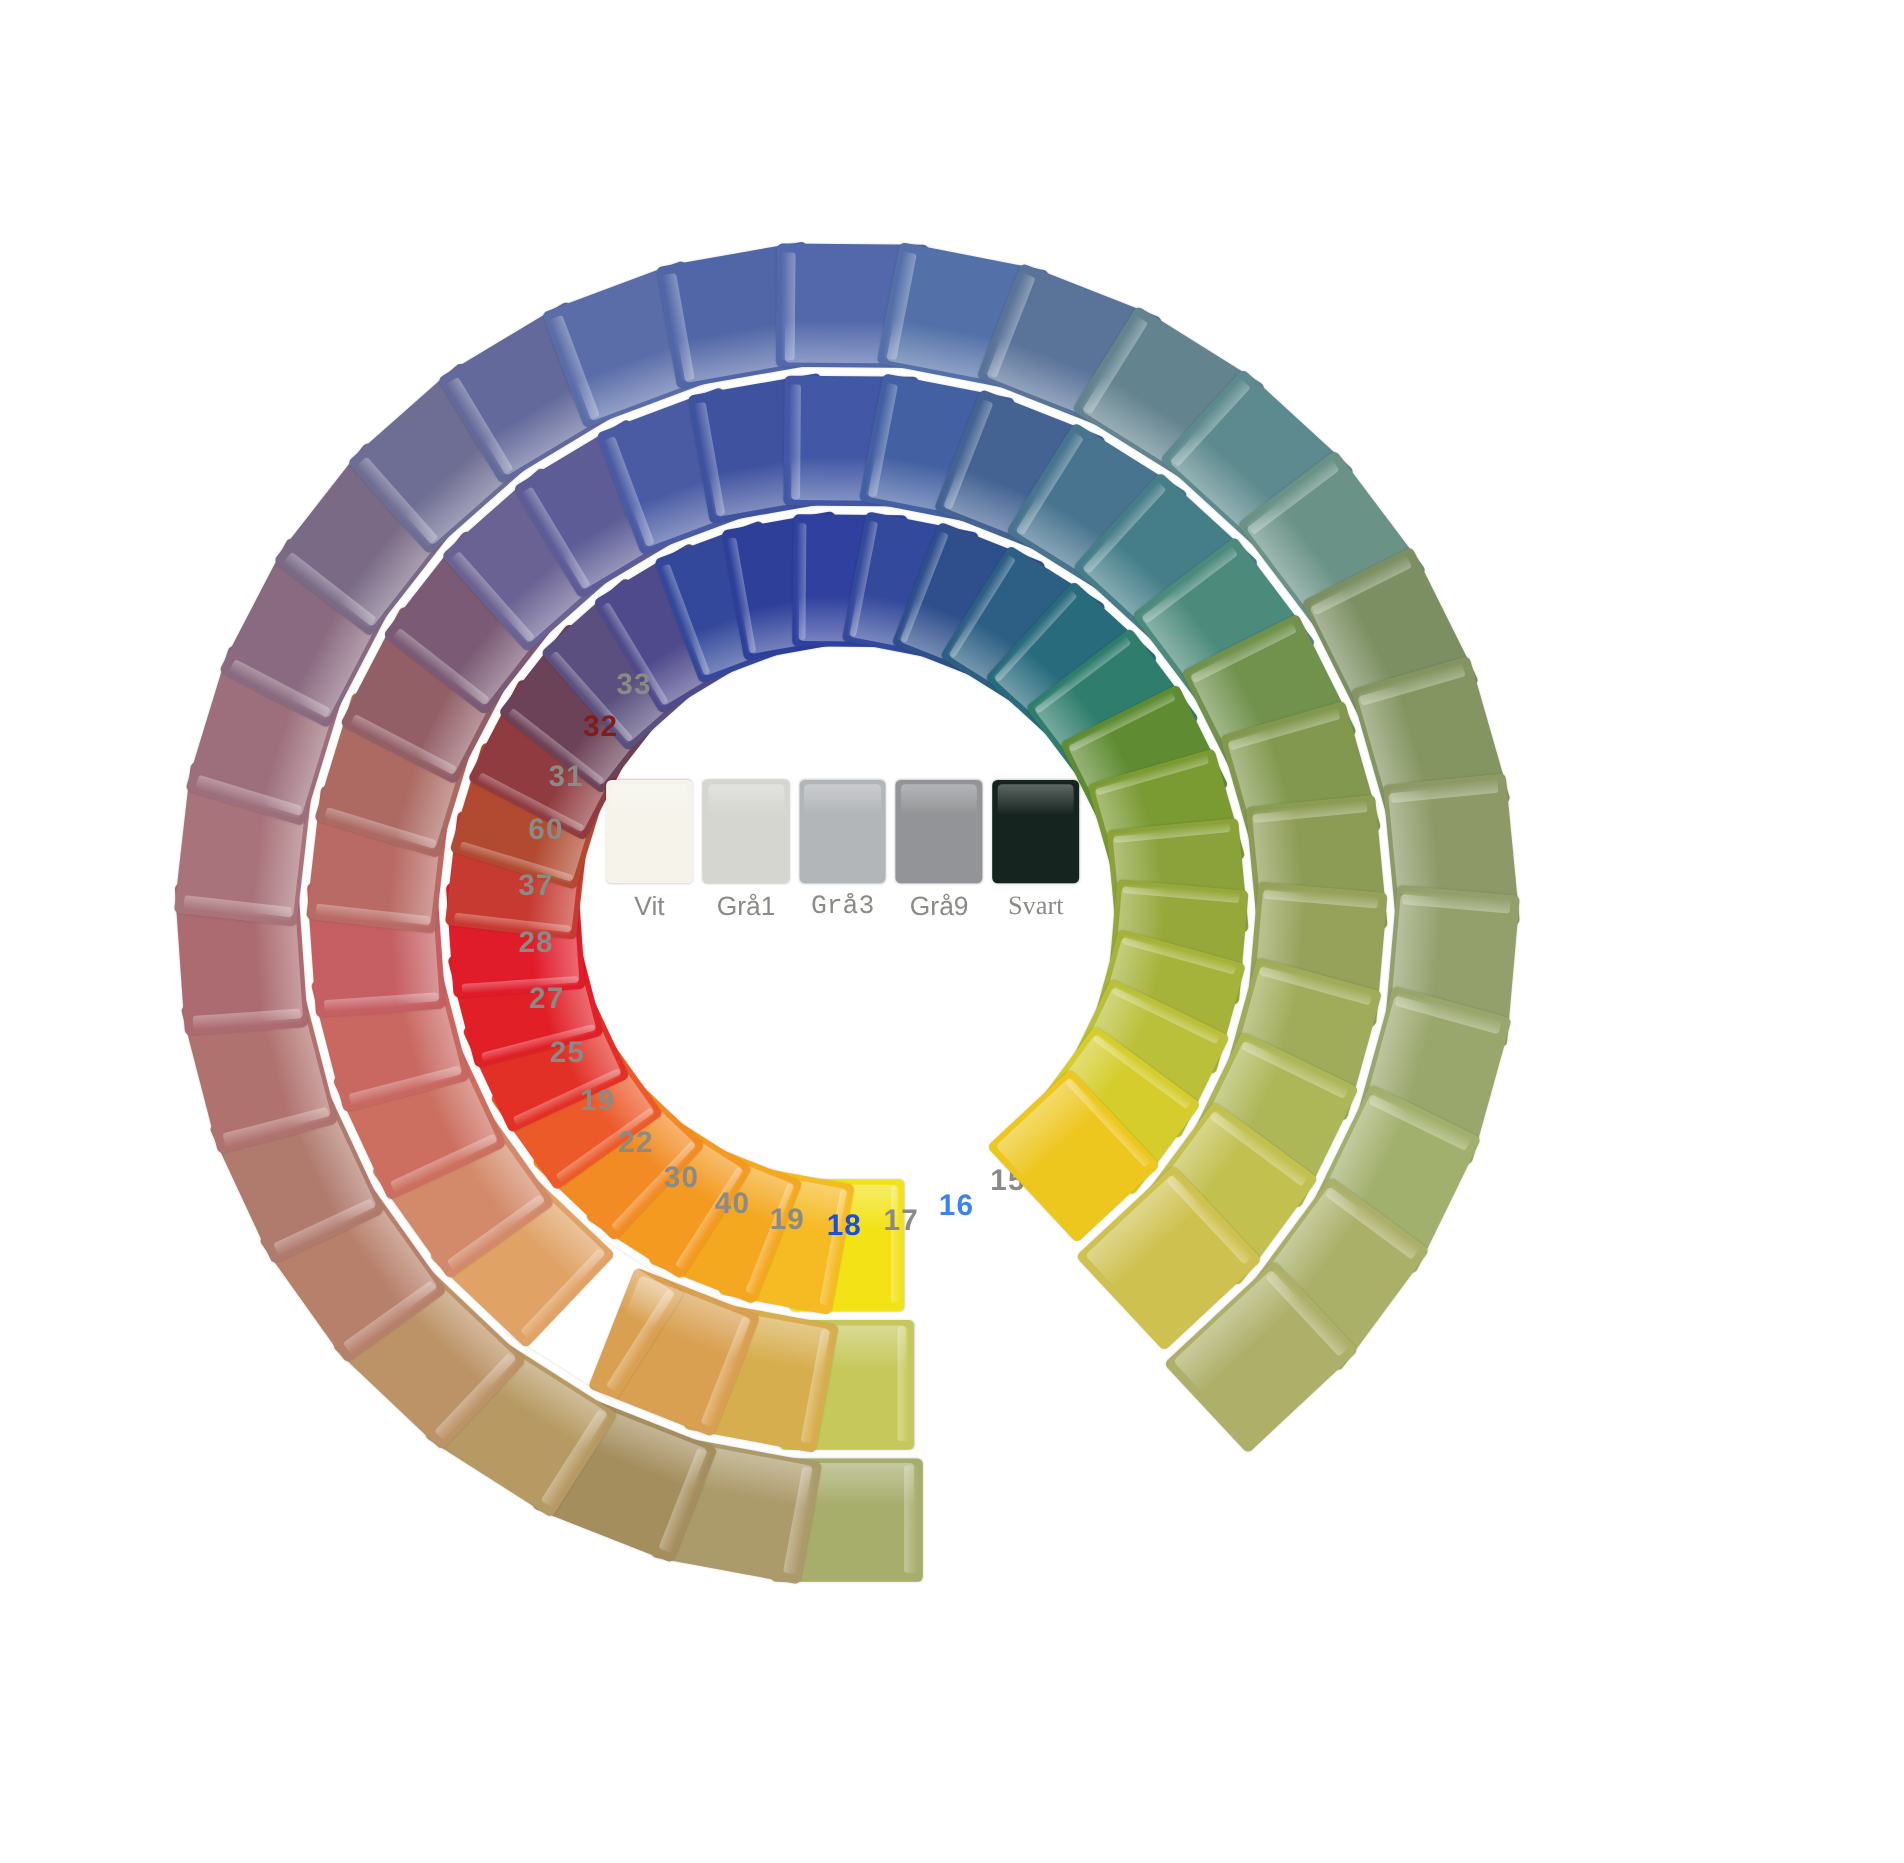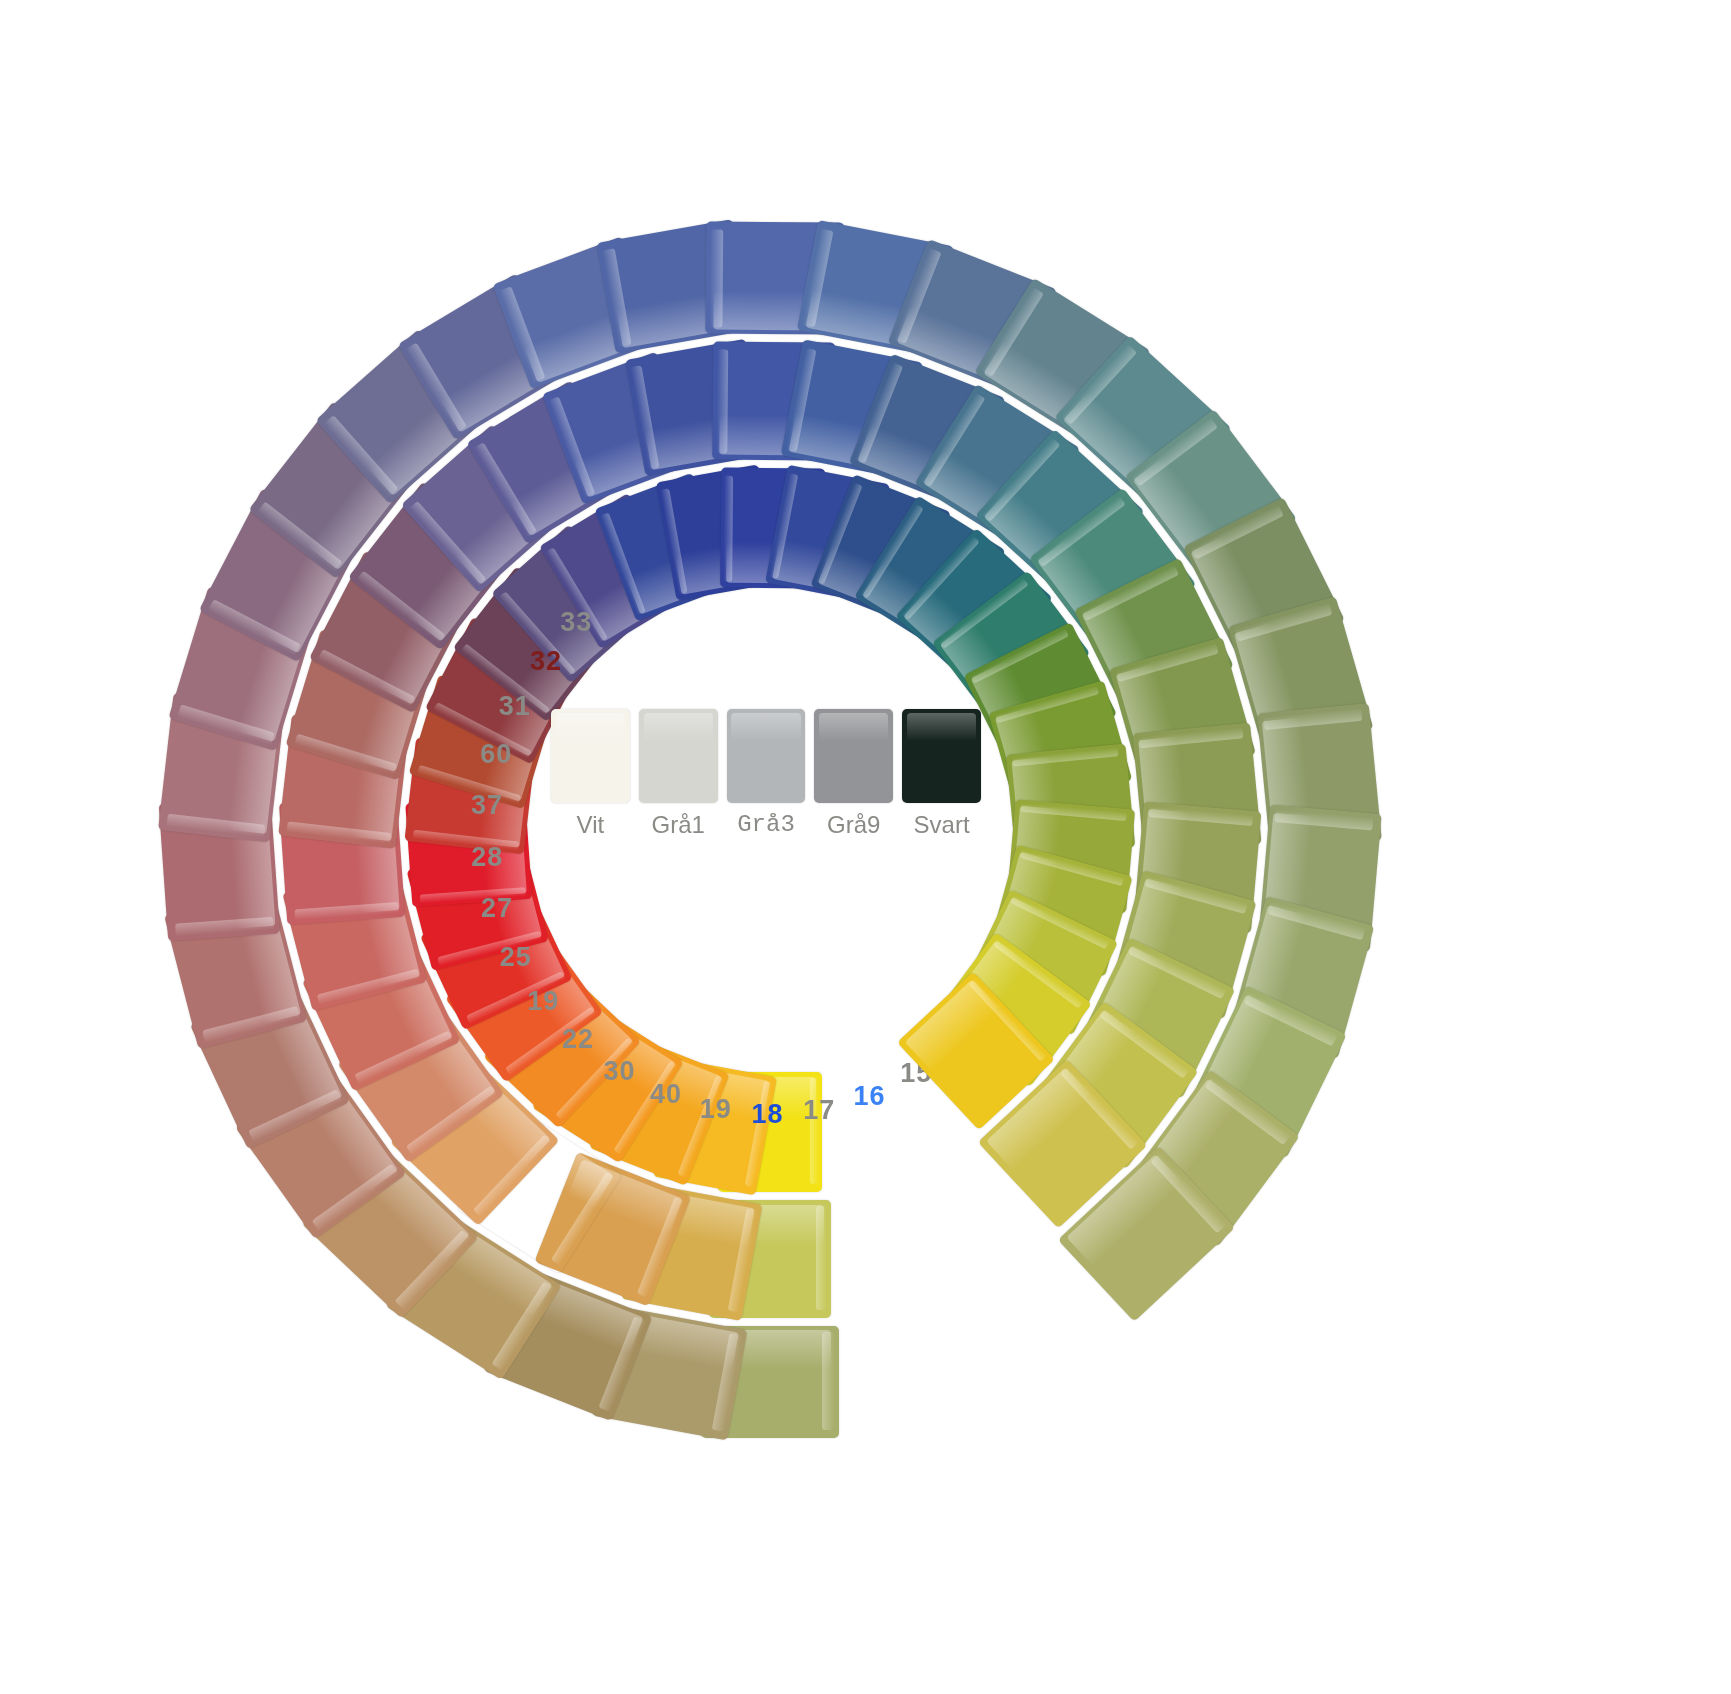--- a/index.html
+++ b/index.html
@@ -524,15 +524,15 @@
     <div class="gcell">
       <div class="gsw" style="background: rgb(146, 148, 151);">
         <div class="gloss"></div>
       </div>
       <div class="glabel" style="color: rgb(138, 138, 134);">Grå9</div>
     </div>
     <div class="gcell">
       <div class="gsw" style="background: rgb(22, 36, 31);">
         <div class="gloss"></div>
       </div>
-      <div class="glabel" style="color: rgb(138, 138, 134);">Svart</div>
+      <div class="glabel" style="color: rgb(138, 138, 134); font-family: Liberation Serif, serif;">Svart</div>
     </div>
   </div>
 
 </body></html>

